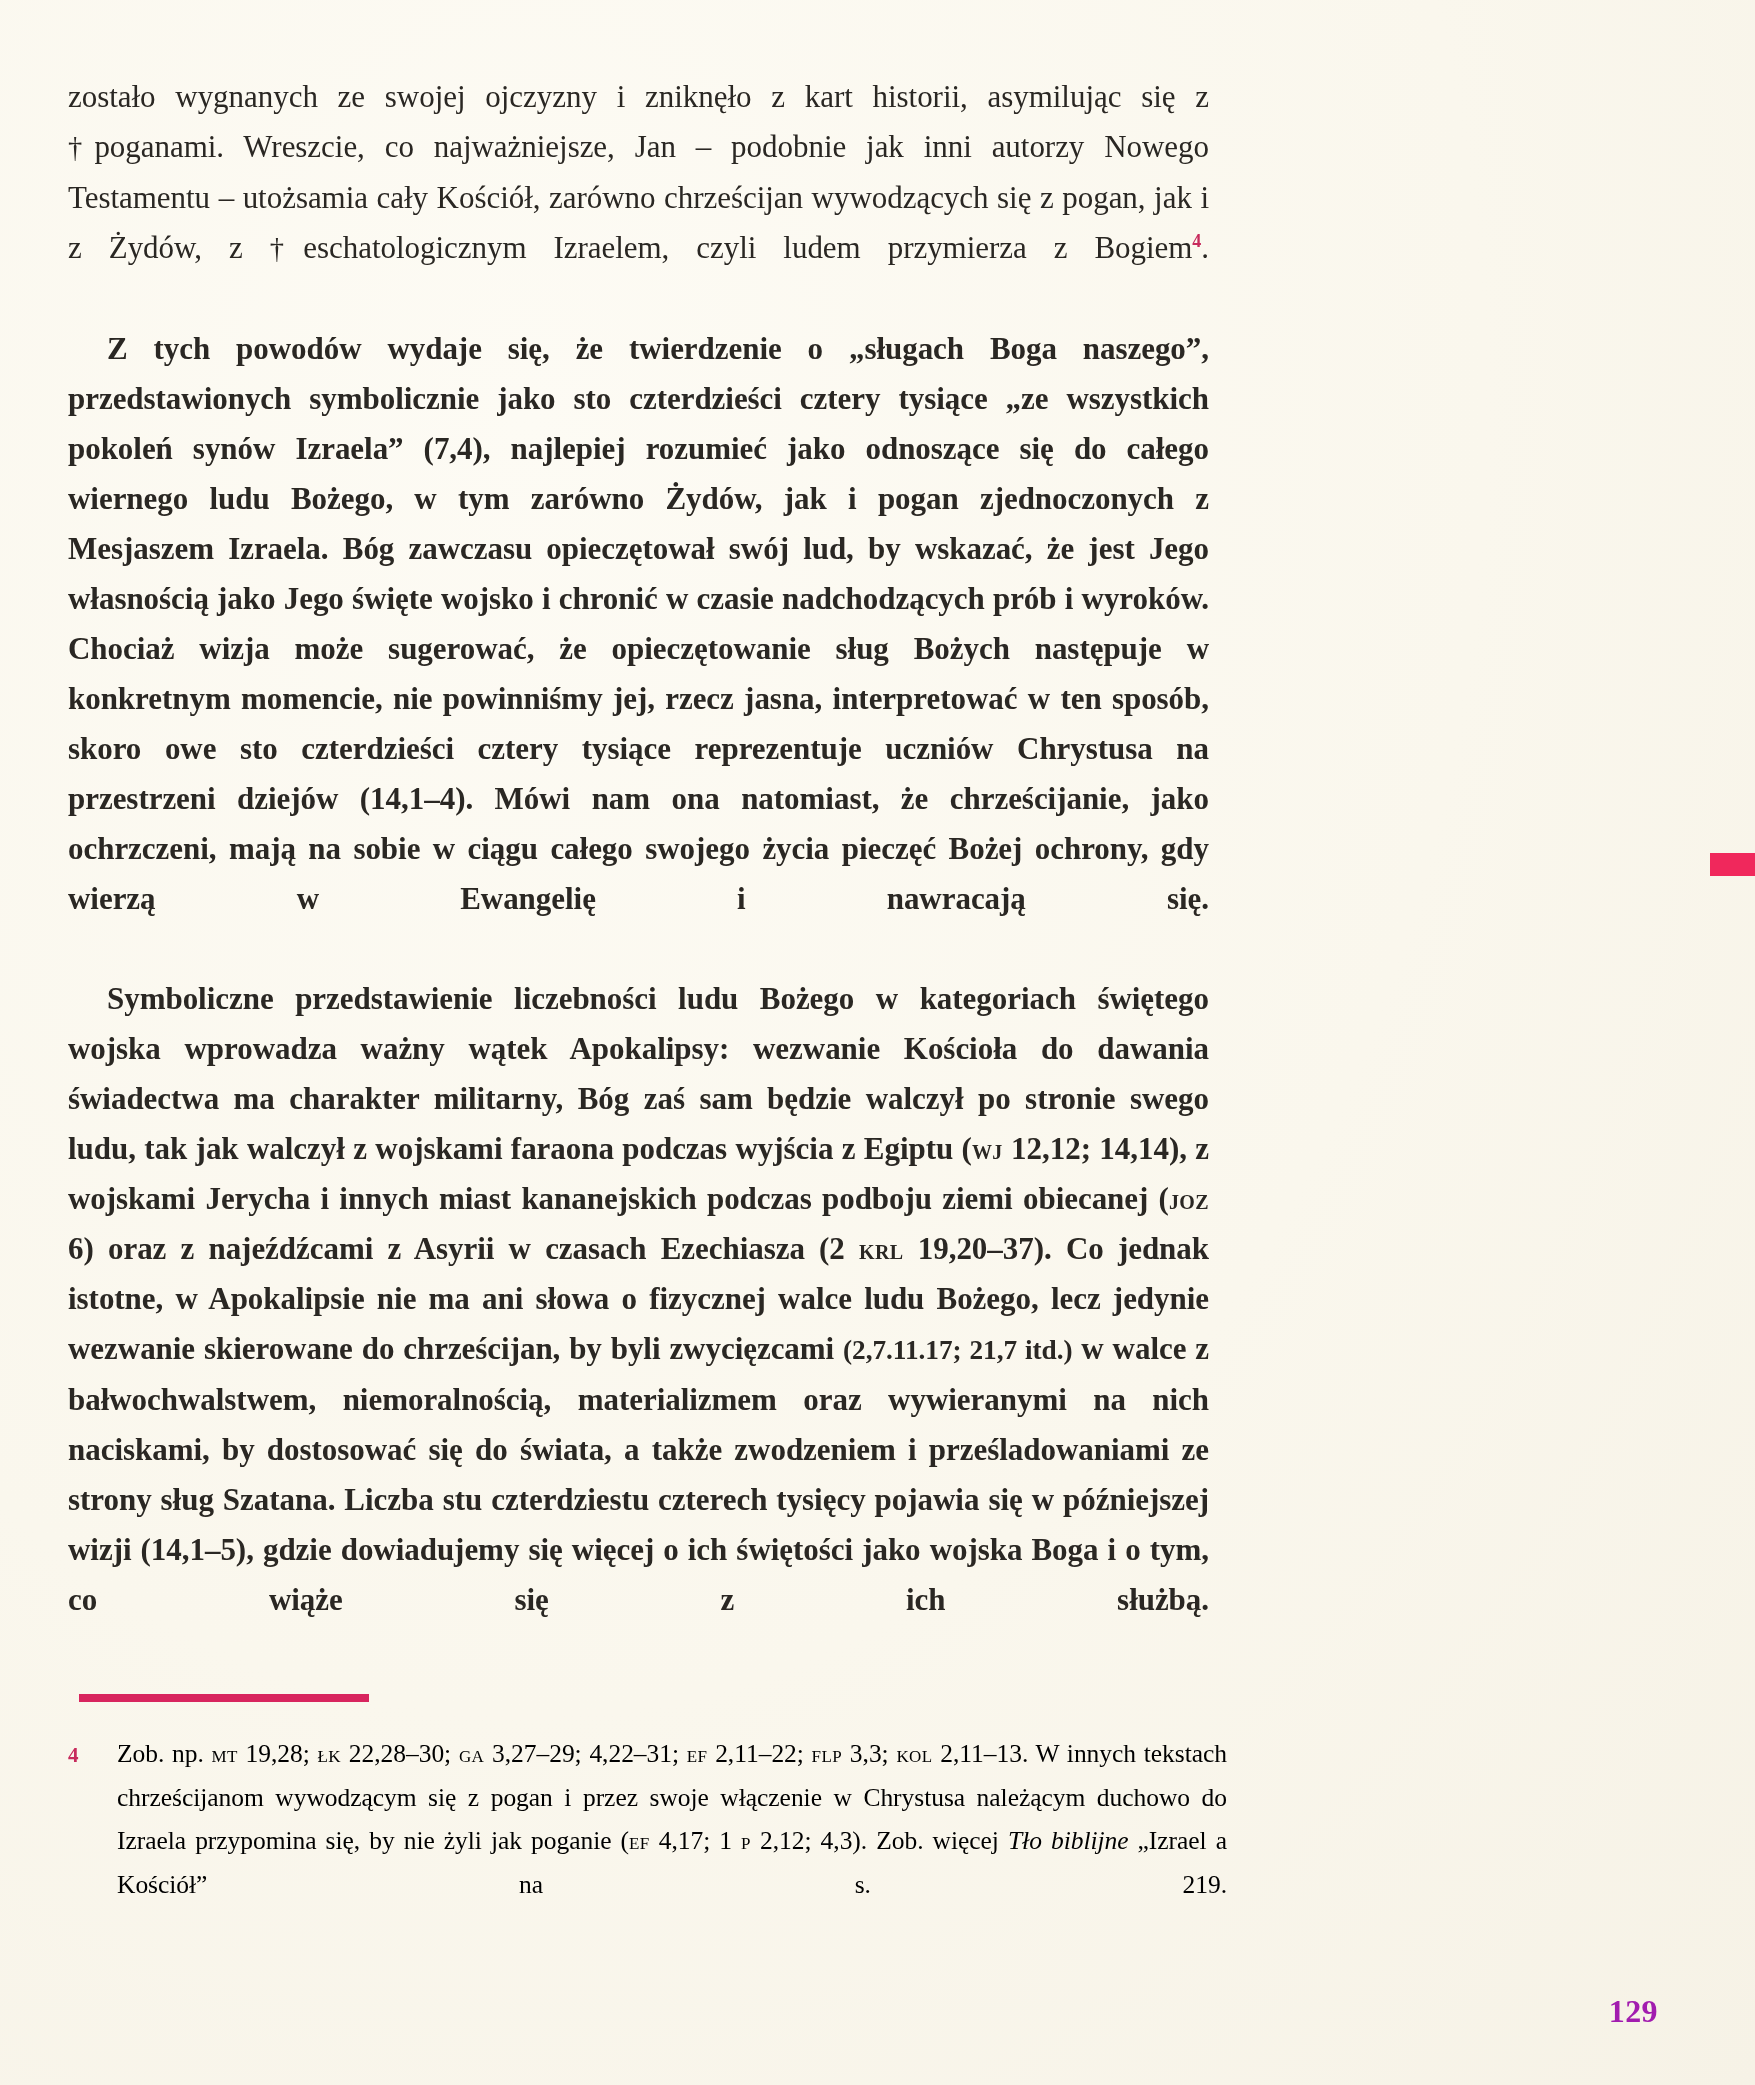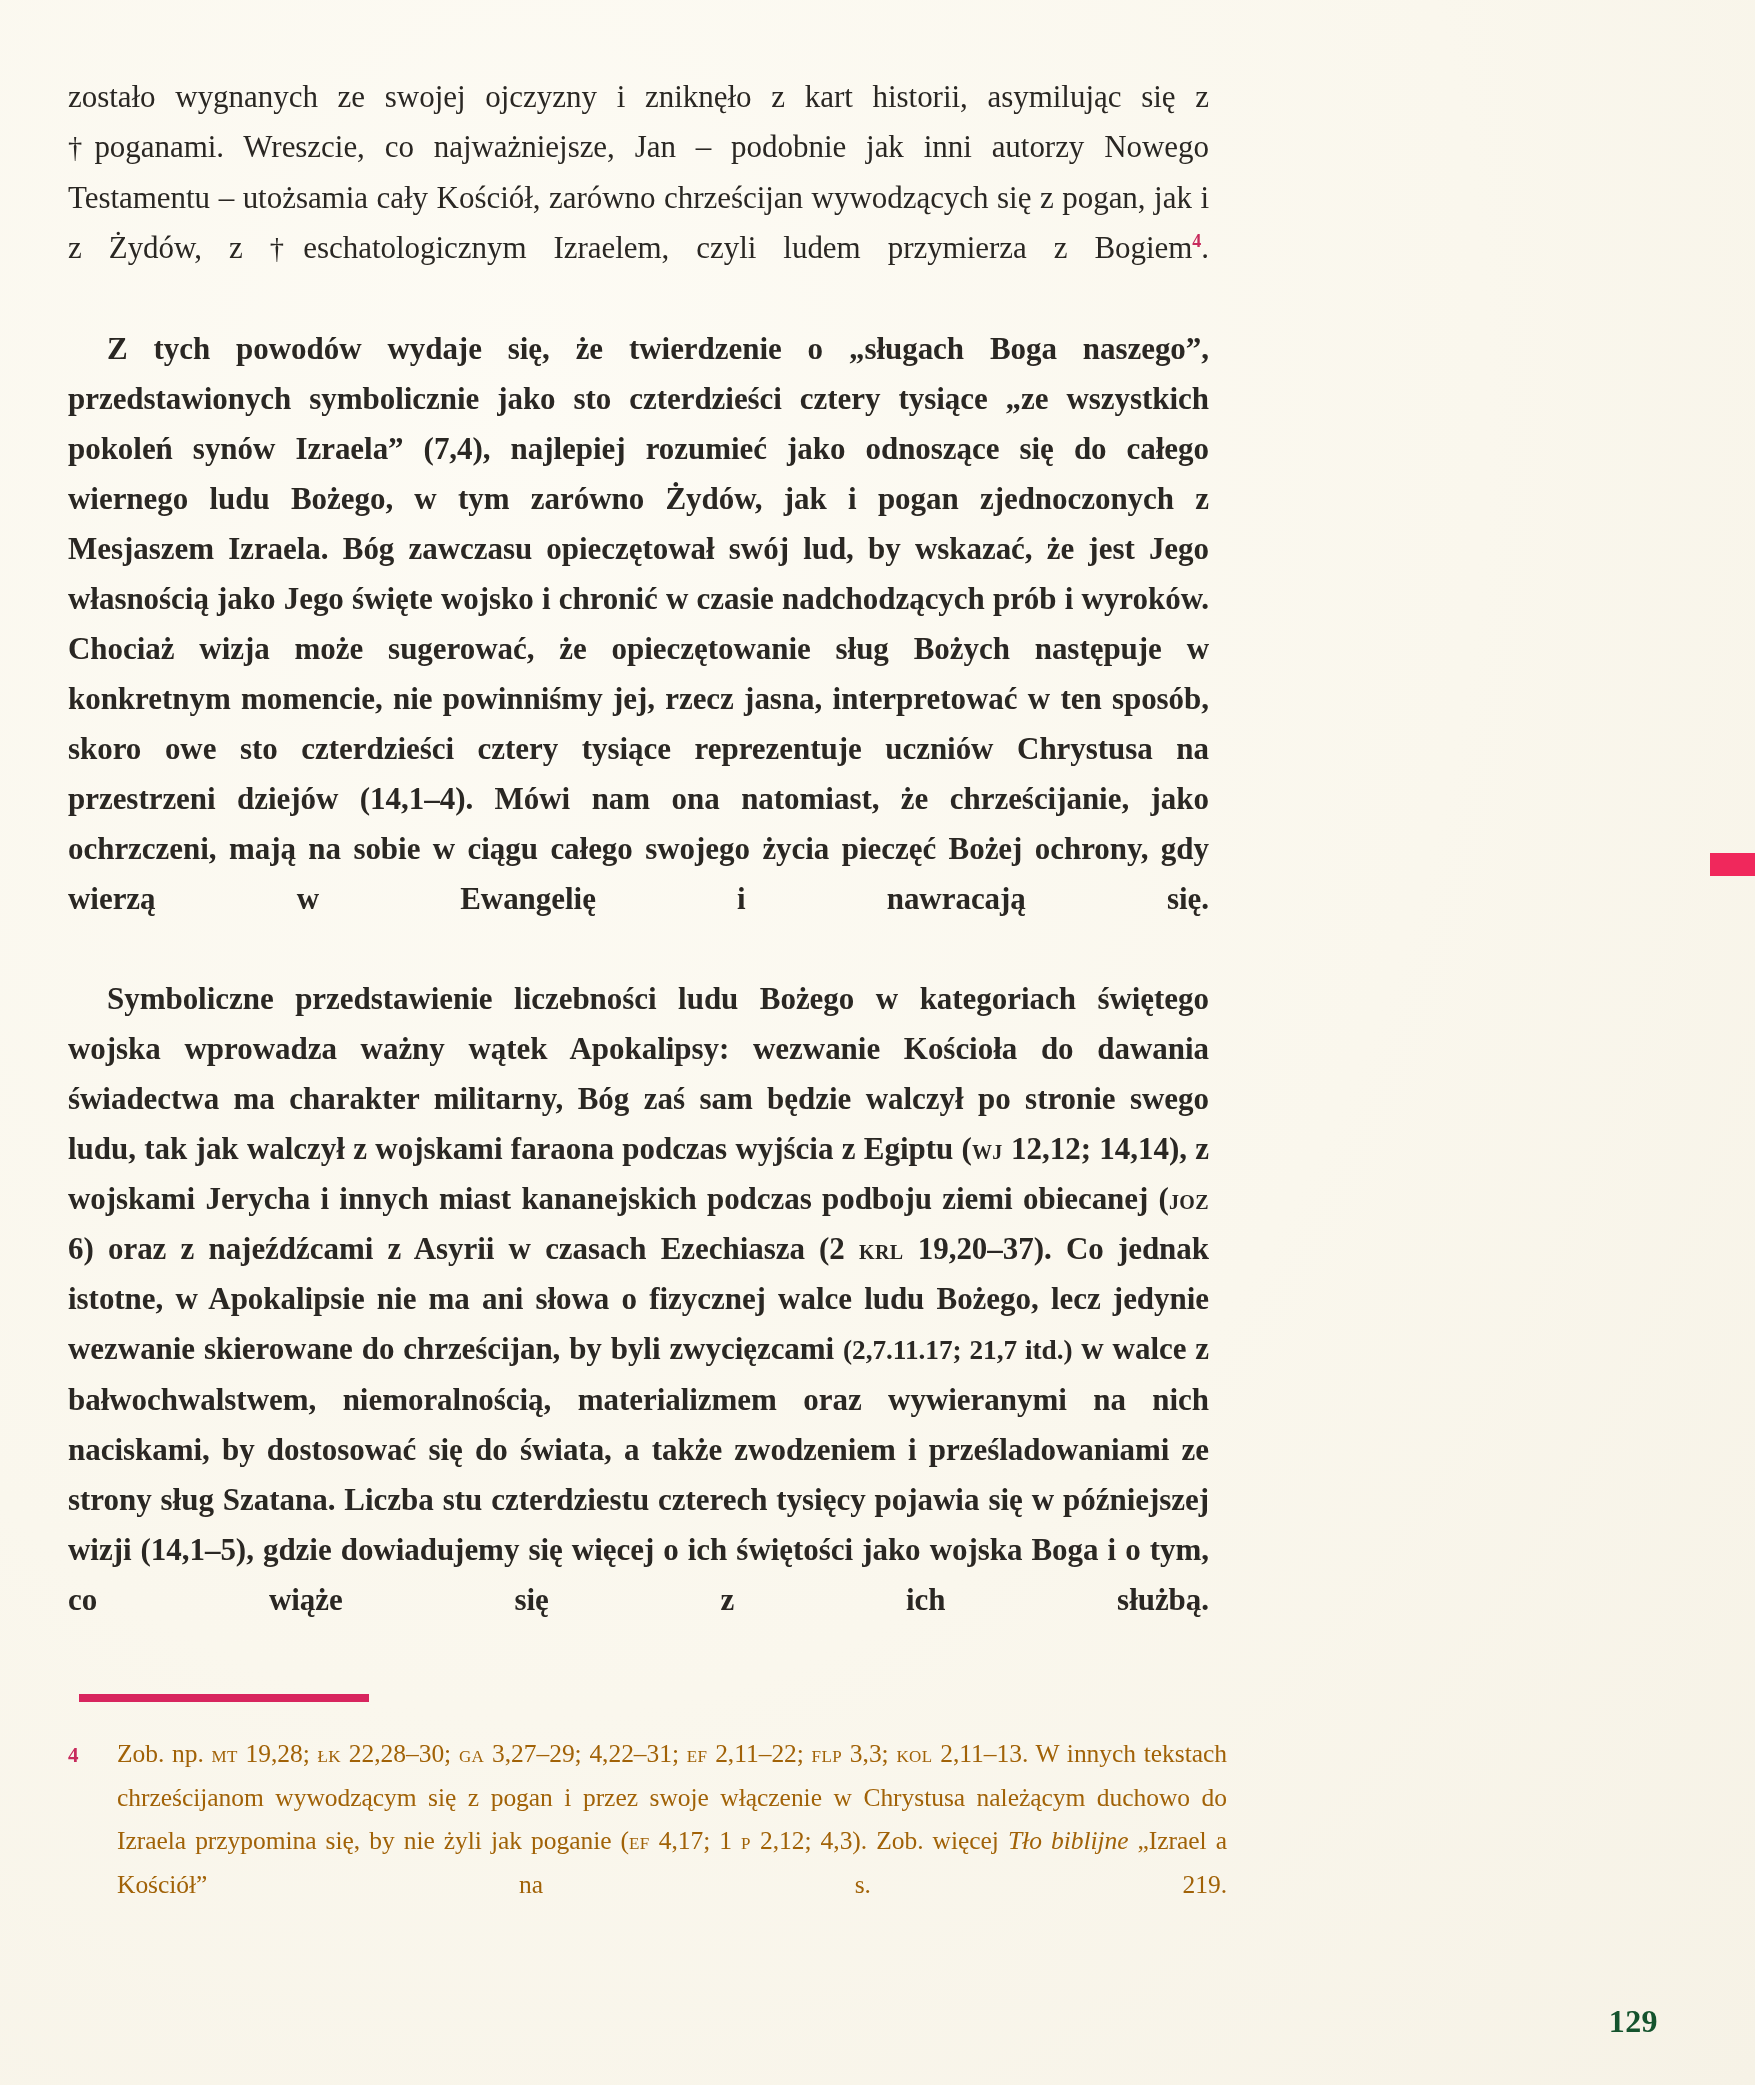--- a/index.html
+++ b/index.html
@@ -138,38 +138,38 @@
     width: 49px;
     flex: 0 0 49px;
     line-height: 42px;
     padding-top: 1.8px;
   }
   .fn-text {
     flex: 1 1 auto;
     font-size: 25.5px;
     line-height: 43px;
     text-align: justify;
-    color: #a16207;
+    color: #000000;
     letter-spacing: -0.04px;
   }
   .fn-text::after {
     content: "";
     display: inline-block;
     width: 100%;
   }
   .fn-text i {
     font-style: italic;
   }
 
   
   .folio {
     position: absolute;
     right: 98px;
-    bottom: 46px;
-    color: #14532d;
+    bottom: 56px;
+    color: #a21caf;
     font-size: 32px;
     font-weight: 700;
     letter-spacing: 0.4px;
   }
 </style>
 </head>
 <body>
 
 <div class="paper"></div>
 

